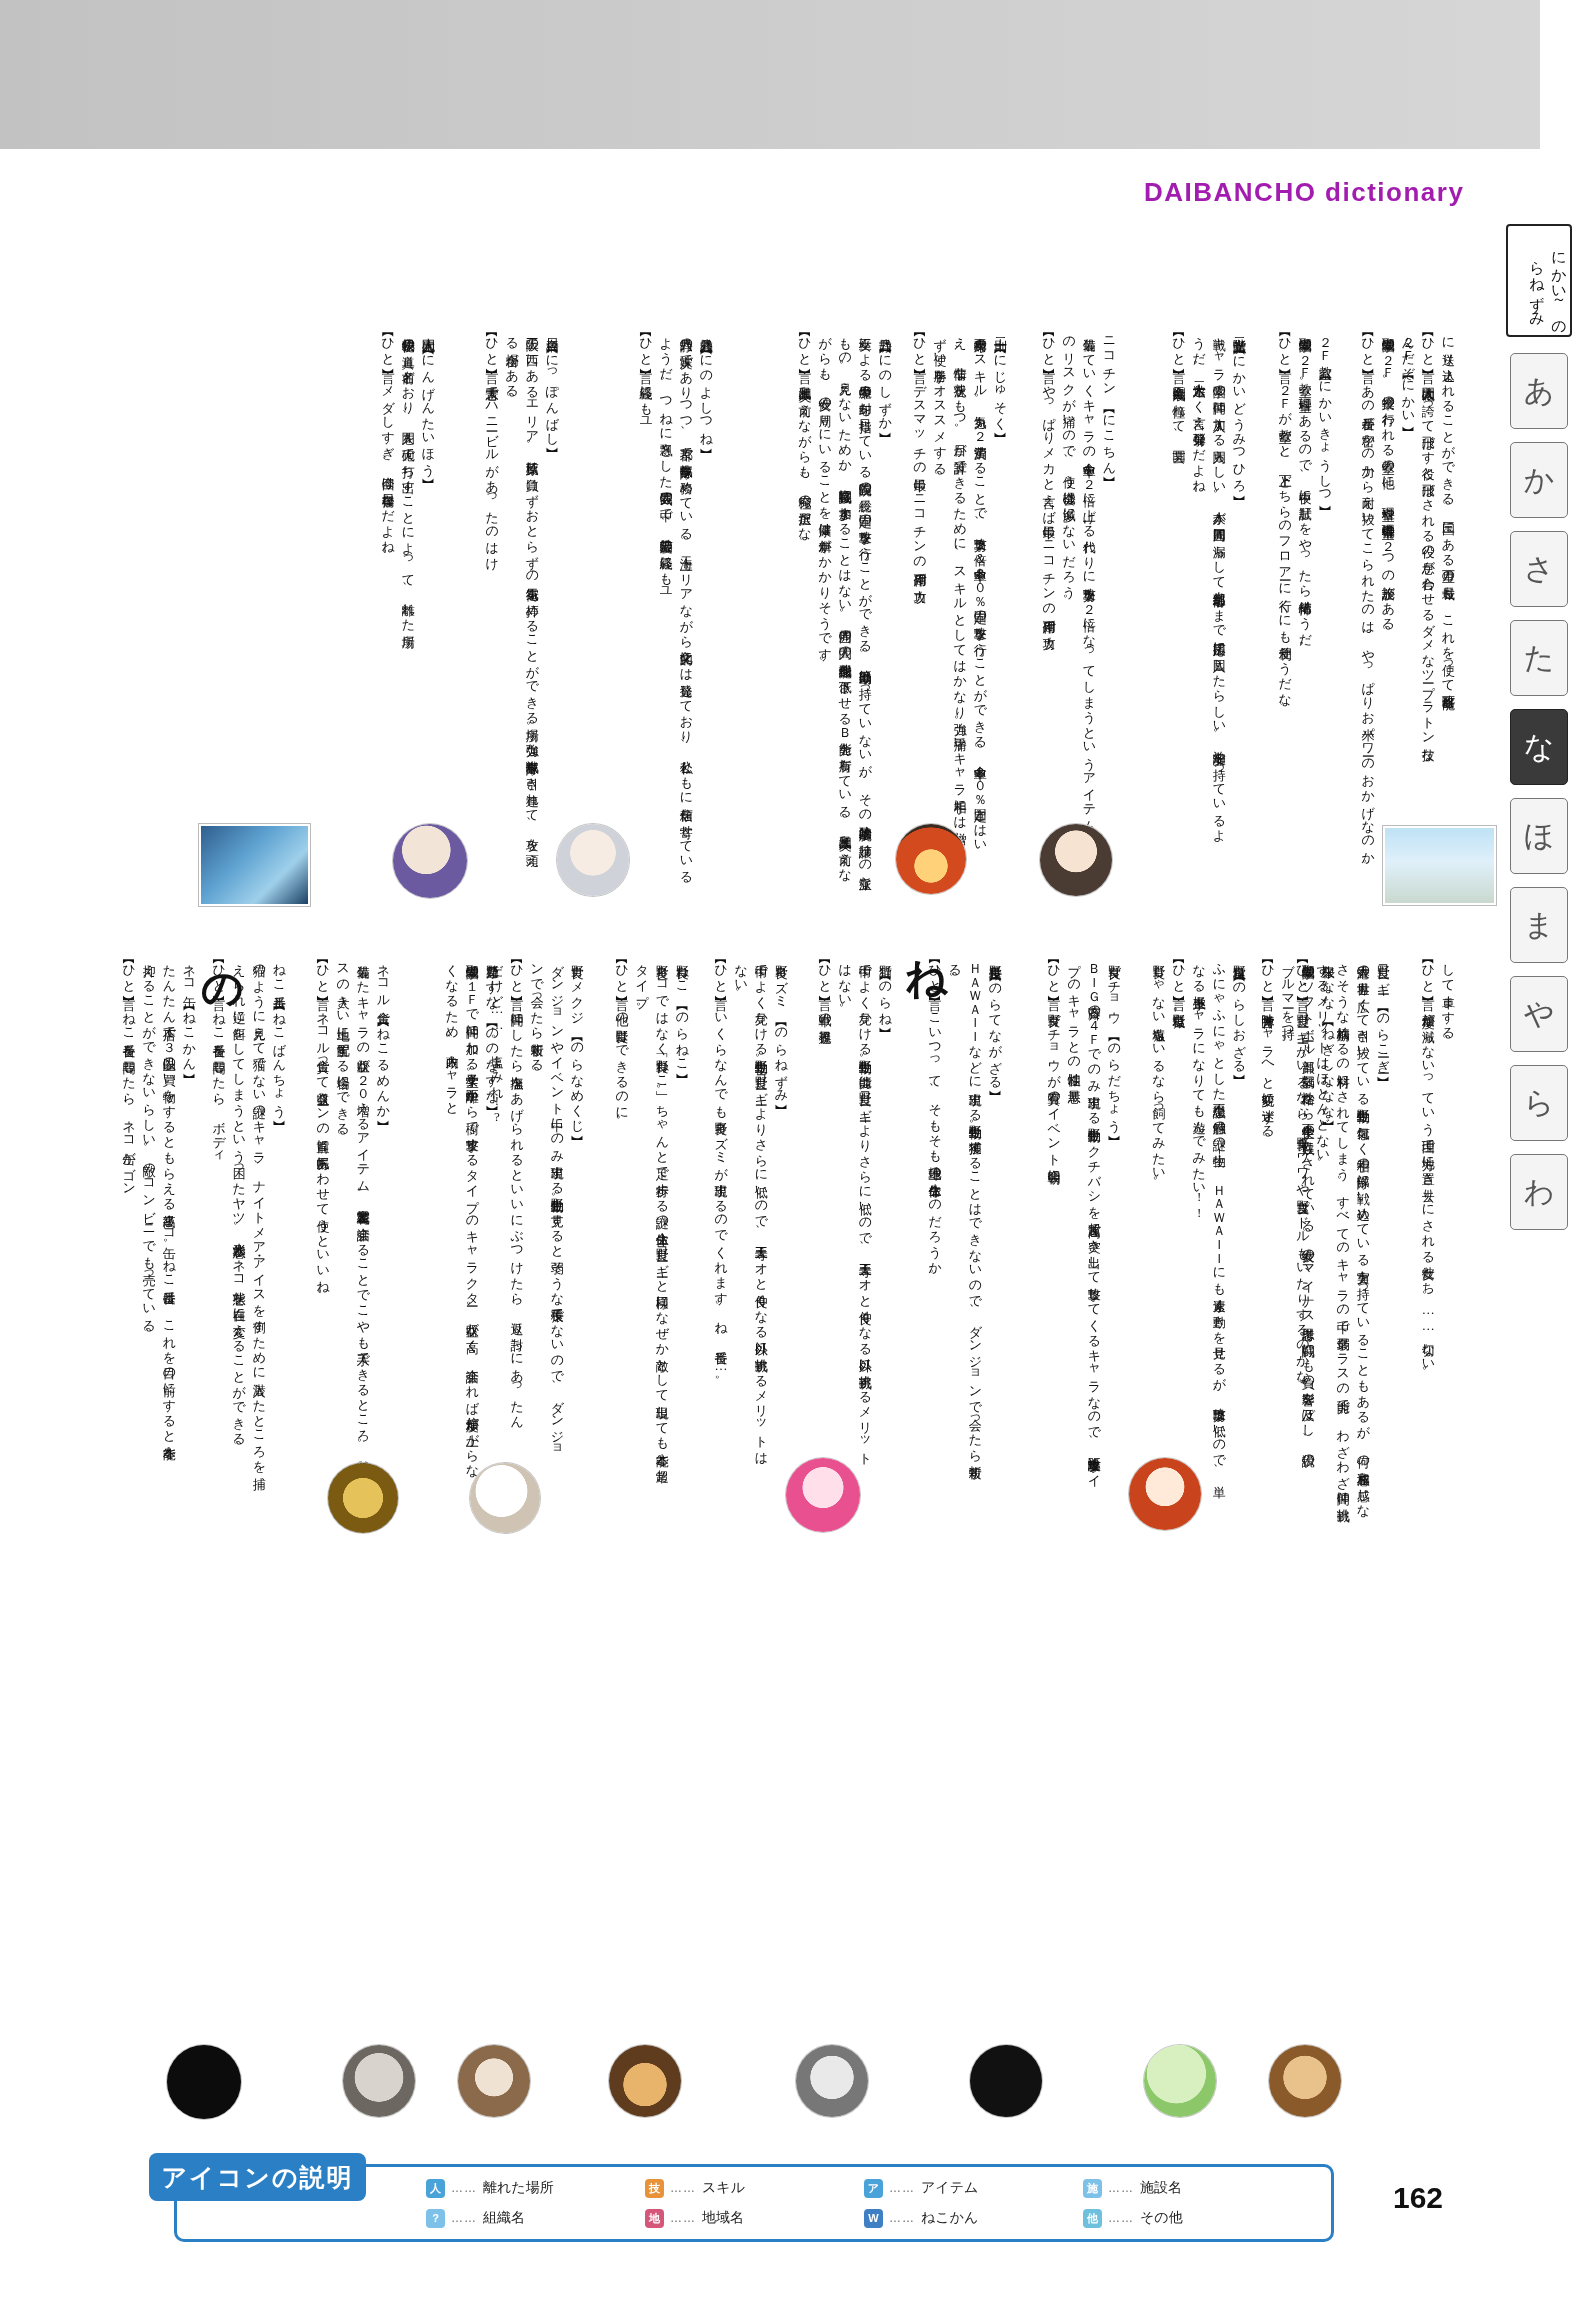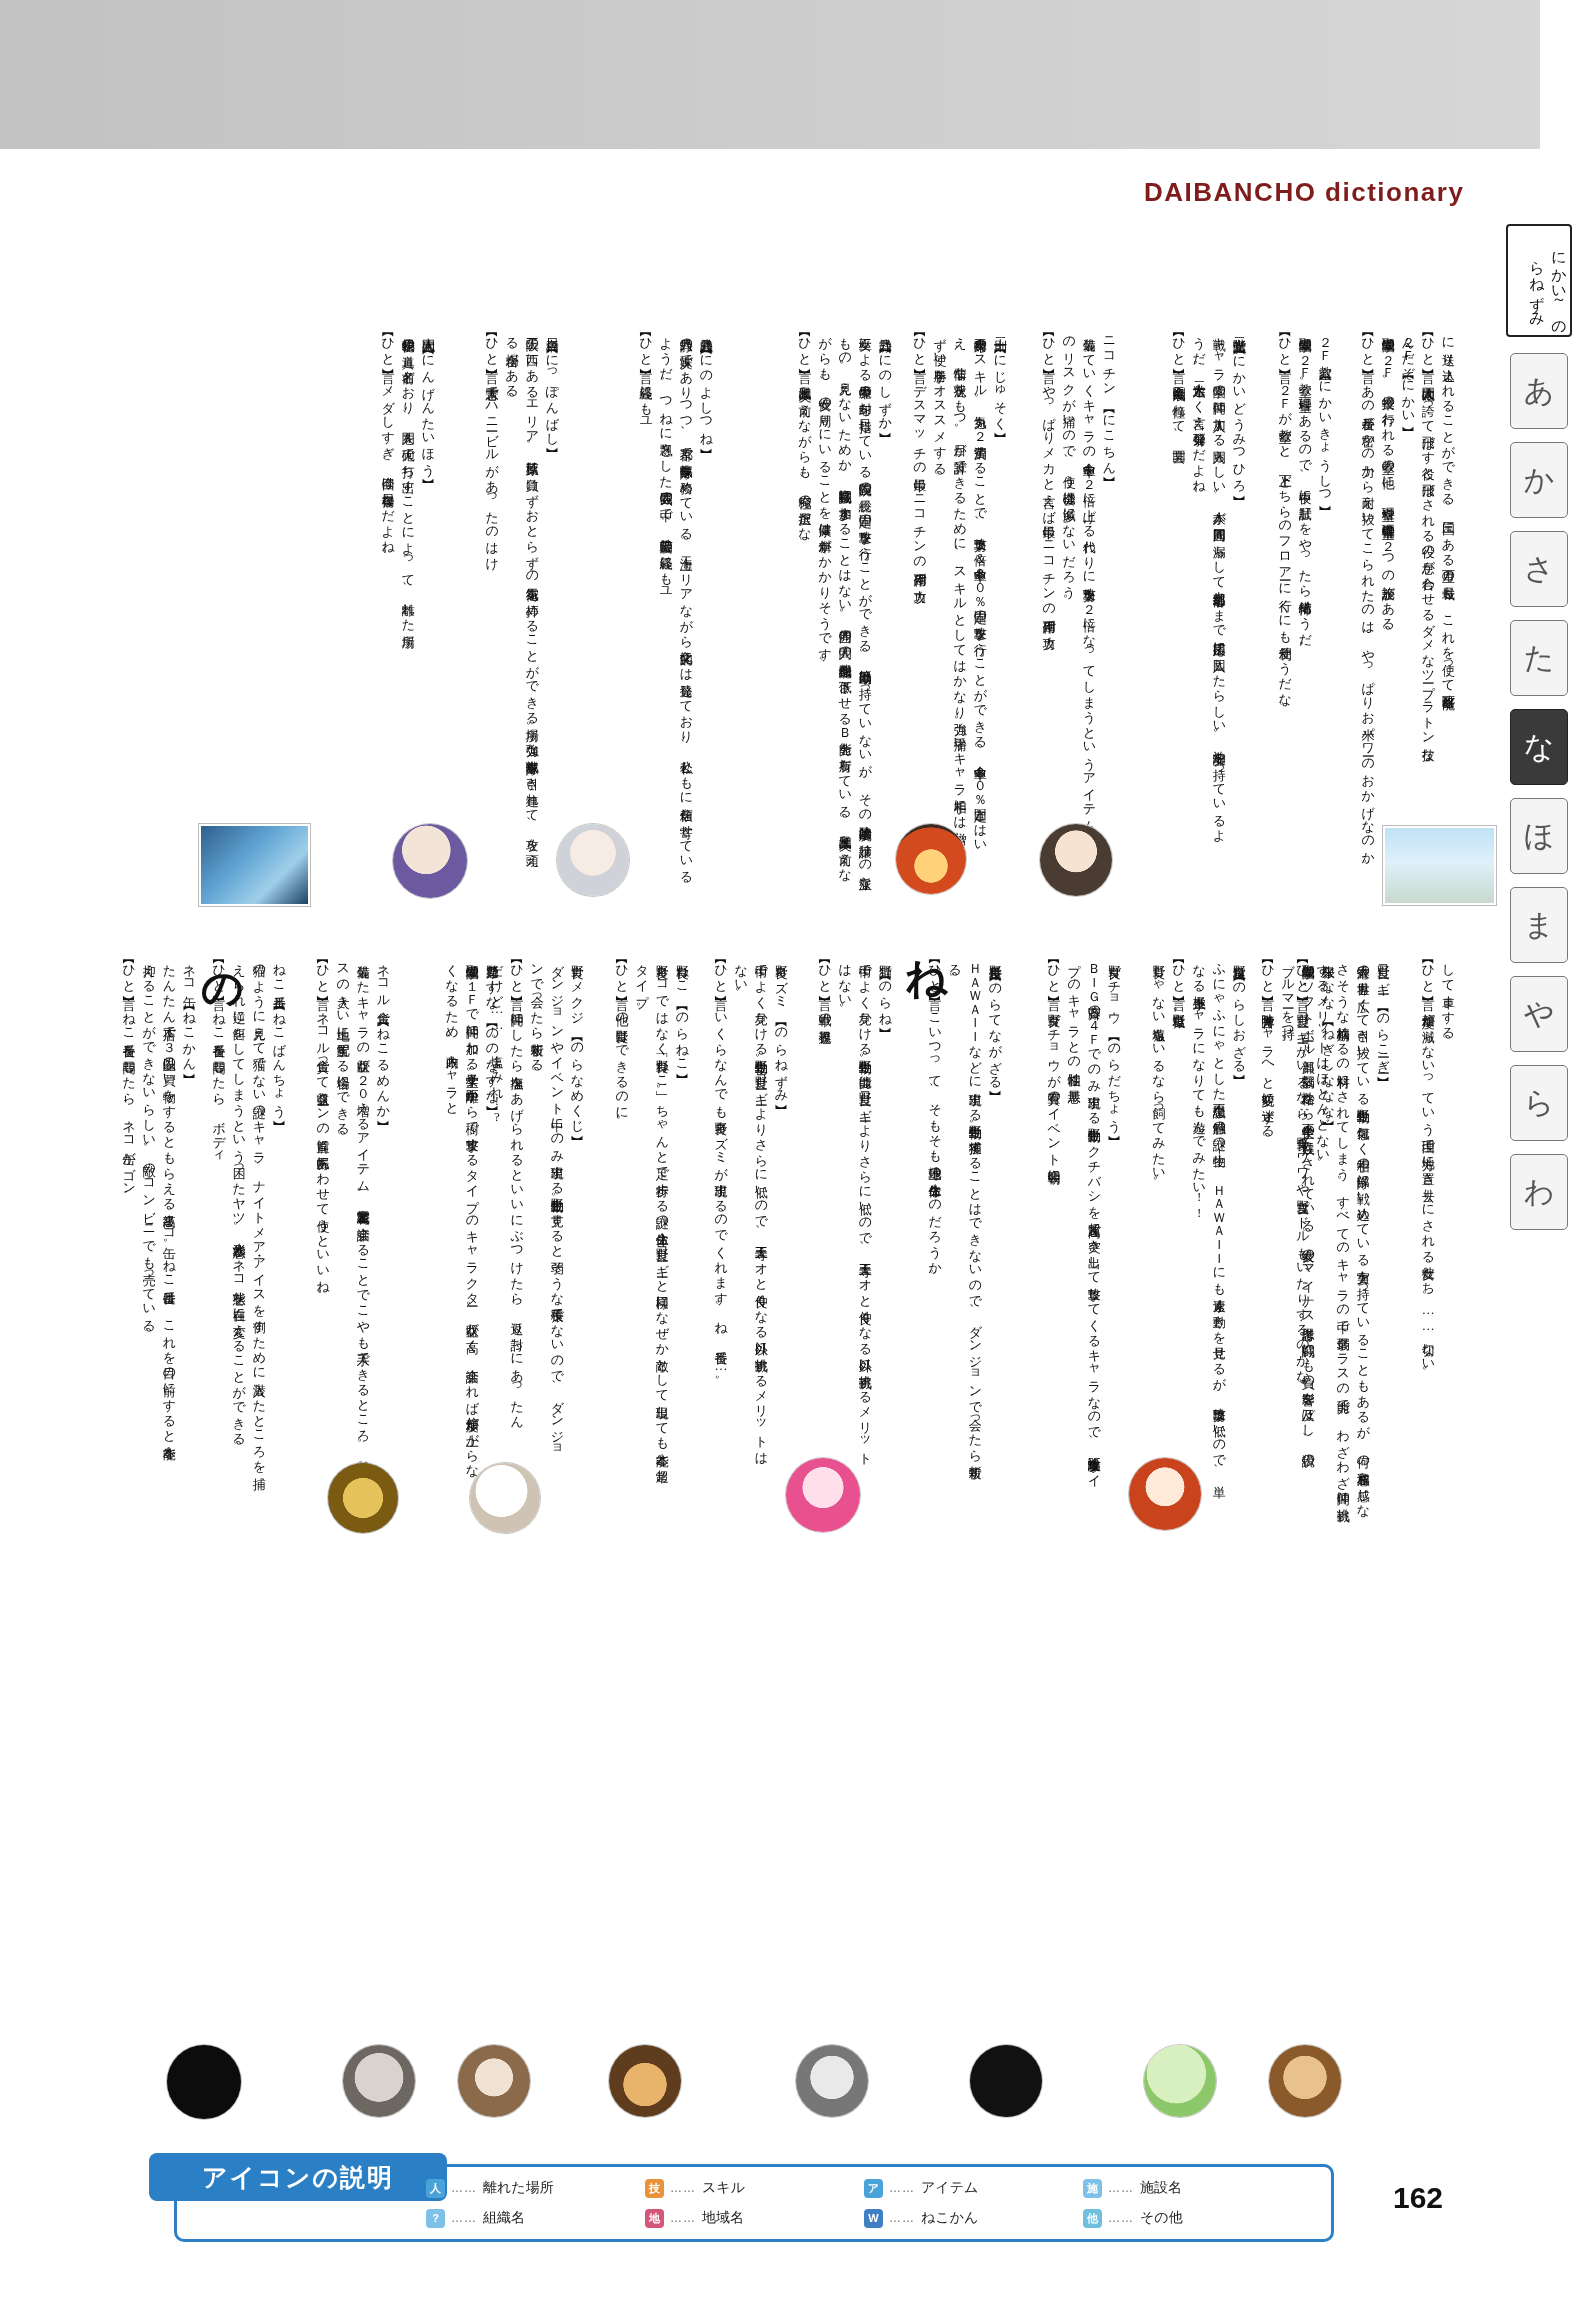--- a/index.html
+++ b/index.html
@@ -10,21 +10,21 @@
   }
   
   .topband{position:absolute;left:0;top:0;width:1592px;height:149px;background:#c9c9c9;}
   .topband-fade{position:absolute;left:0;top:0;width:1592px;height:149px;
      background:linear-gradient(to right,#c2c2c2 0%,#cecece 55%,#d7d7d7 100%);}
   .page-edge{position:absolute;right:0;top:0;width:52px;height:2303px;background:#ffffff;}
   
   .dict-title{
     position:absolute;left:1144px;top:177px;
     font-family:"Liberation Sans","DejaVu Sans",sans-serif;
-    font-size:26px;letter-spacing:1.5px;color:#7f1d1d;font-weight:600;
+    font-size:26px;letter-spacing:1.5px;color:#a21caf;font-weight:600;
   }
   
   .index-rail{position:absolute;right:18px;top:224px;width:68px;}
   .index-head{
     width:62px;height:109px;border:2px solid #222;border-radius:4px;
     background:#fff;margin-bottom:16px;position:relative;
   }
   .index-head span{
     position:absolute;top:8px;left:0;width:62px;text-align:center;
     writing-mode:vertical-rl;font-size:15px;line-height:22px;color:#111;
@@ -54,21 +54,21 @@
   }
   
   .pic{position:absolute;border:2px solid #fff;box-shadow:0 0 0 1px #bbb;}
   .circ{position:absolute;border-radius:50%;overflow:hidden;box-shadow:0 0 0 1px #c6c6c6;}
   
   .legend{
     position:absolute;left:174px;top:2164px;width:1154px;height:72px;
     border:3px solid #2b7fc4;border-radius:10px;background:#fff;
   }
   .legend-title{
-    position:absolute;left:-28px;top:-14px;width:298px;height:48px;
+    position:absolute;left:-28px;top:-14px;width:217px;height:48px;
     background:#2b7fc4;border-radius:8px;color:#fff;
     font-family:"Liberation Sans","DejaVu Sans",sans-serif;
     font-size:25px;font-weight:bold;display:flex;align-items:center;justify-content:center;
     letter-spacing:2px;
   }
   .legend-grid{
     position:absolute;left:249px;top:6px;width:876px;height:60px;
     display:grid;grid-template-columns:repeat(4,1fr);grid-template-rows:1fr 1fr;
     font-size:14px;font-family:"Liberation Sans","DejaVu Sans",sans-serif;color:#222;
   }

